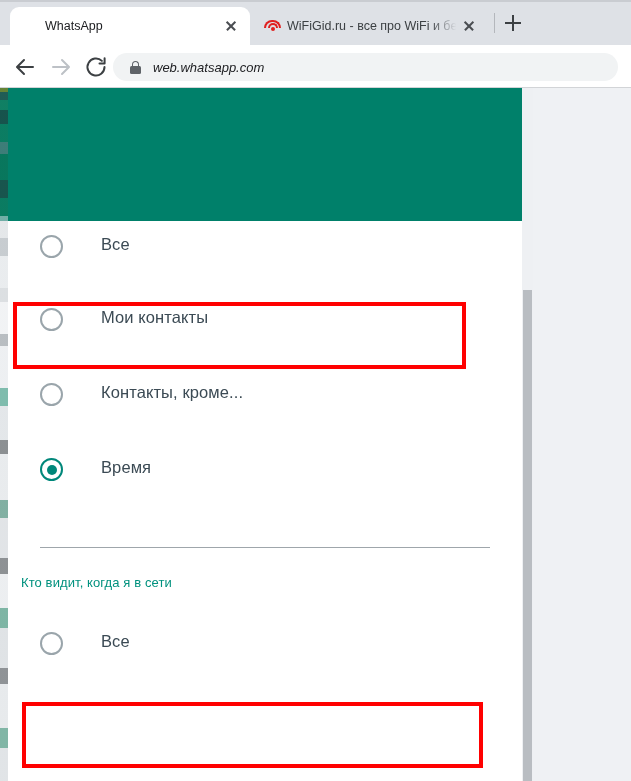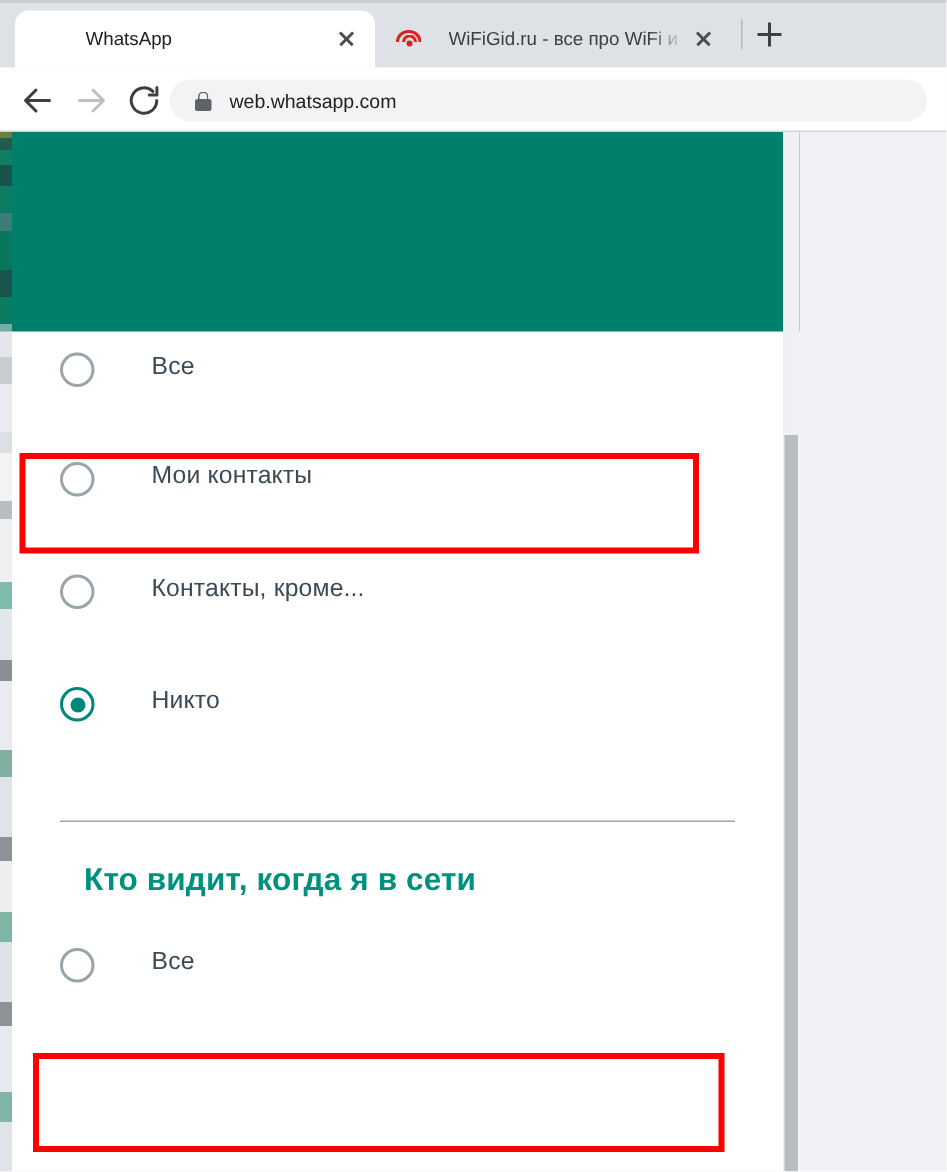--- a/index.html
+++ b/index.html
@@ -46,21 +46,21 @@
     background: transparent;
   }
   .favicon-wifi i.a { left: 0px;   top: 2px;  width: 17px; height: 8px; }
   .favicon-wifi i.b { left: 3.5px; top: 5px;  width: 10px; height: 5.5px; }
   .favicon-wifi i.c {
     left: 6.5px; top: 9px; width: 4px; height: 4px;
     background: #e02020; border: none; border-radius: 50%;
   }
 
   .tab-title {
-    margin-left: 18px; font-size: 12.5px; color: #3c4043;
+    margin-left: 6px; font-size: 12.5px; color: #3c4043;
     white-space: nowrap; overflow: hidden;
     flex: 1 1 auto;
   }
   .tab.active .tab-title { color: #202124; }
   .tab.inactive .tab-title {
     -webkit-mask-image: linear-gradient(to right, #000 84%, transparent 99%);
             mask-image: linear-gradient(to right, #000 84%, transparent 99%);
   }
   .tab-close {
     width: 22px; height: 22px; margin-right: 8px; flex: 0 0 auto;
@@ -83,20 +83,21 @@
   }
   .newtab::before, .newtab::after {
     content: ""; position: absolute; background: #3c4043;
   }
   .newtab::before { left: 5px;  top: 12.2px; width: 16px; height: 1.8px; }
   .newtab::after  { left: 12.1px; top: 5px;  width: 1.8px; height: 16px; }
 
   .toolbar {
     position: absolute; left: 0; top: 45px; width: 631px; height: 43px;
     background: #ffffff;
+    font-style: italic;
   }
   .nav-btn { position: absolute; top: 10px; width: 24px; height: 24px; }
   .nav-back  { left: 13px; }
   .nav-fwd   { left: 49px; }
   .nav-rel   { left: 84px; }
 
   .arrow-ico { width: 100%; height: 100%; display: block; }
 
   .omnibox {
     position: absolute; left: 113px; top: 8px;
@@ -201,22 +202,22 @@
     width: 10px; height: 10px; border-radius: 50%; background: #00877a;
   }
   .opt-label {
     margin-left: 38px; font-size: 16.5px; color: #3b4a54; letter-spacing: .1px;
   }
 
   .divider {
     position: absolute; left: 40px; width: 450px; height: 1px; background: #9fa6ab;
   }
   .section-head {
-    position: absolute; left: 56px;
-    font-size: 21px; color: #00917e; letter-spacing: .1px; font-weight: bold;
+    position: absolute; left: 21px;
+    font-size: 13px; color: #00917e; letter-spacing: .1px;
   }
 
   .scroll-track {
     position: absolute; left: 522px; top: 0; width: 11px; height: 693px;
     background: #eef0f3;
   }
   .scroll-thumb {
     position: absolute; left: 523px; top: 202px; width: 9px; height: 491px;
     background: #b9bdc2; border-radius: 0;
   }
@@ -307,21 +308,21 @@
         <span class="opt-label">Контакты, кроме...</span>
       </div>
 
       <div class="opt" style="top:220px">
         <span class="radio"></span>
         <span class="opt-label">Мои контакты</span>
       </div>
 
       <div class="opt" style="top:370px">
         <span class="radio checked"></span>
-        <span class="opt-label">Никто</span>
+        <span class="opt-label">Время</span>
       </div>
 
       <div class="divider" style="top:459px"></div>
       <div class="section-head" style="top:487px">Кто видит, когда я в сети</div>
 
       <div class="opt" style="top:544px">
         <span class="radio"></span>
         <span class="opt-label">Все</span>
       </div>
 

